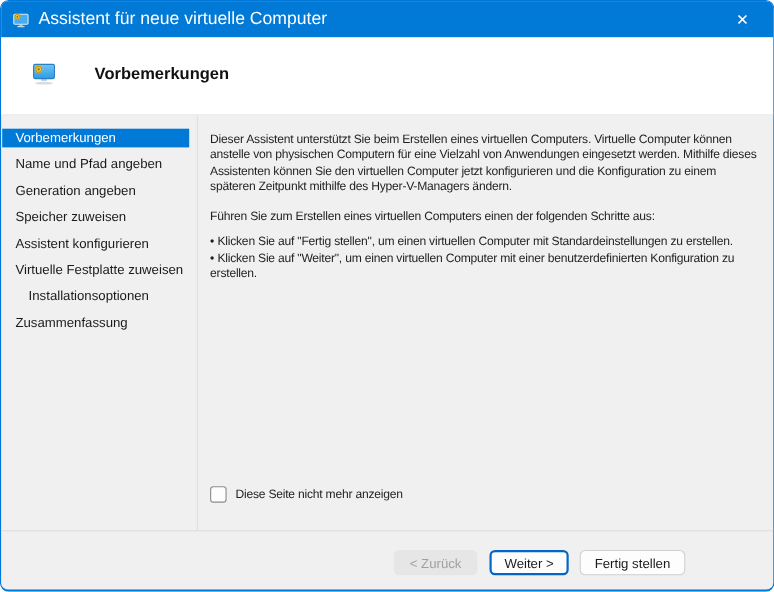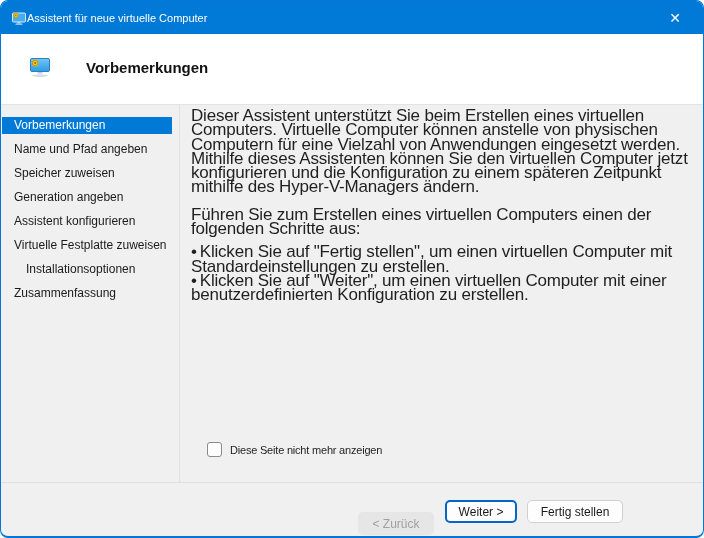--- a/index.html
+++ b/index.html
@@ -9,21 +9,21 @@
     font-family:"Liberation Sans", sans-serif;
     background:#f0f0f0;
     border:1px solid #0277d8; border-bottom-width:2px;
     border-radius:8px; overflow:hidden;
   }
   
   .titlebar {
     position:absolute; top:0; left:0; right:0; height:33px;
     background:#0179d7; display:flex; align-items:center; padding-left:10px;
   }
-  .titlebar-title { color:#ffffff; font-size:11px; }
+  .titlebar-title { color:#ffffff; font-size:16px; margin-left:8px; }
   .close-btn {
     position:absolute; top:0; right:0; width:56px; height:33px;
     display:flex; align-items:center; justify-content:center;
     background:transparent; border:none; color:#ffffff; font-size:14px; cursor:pointer;
     padding:0;
   }
   
   .header {
     position:absolute; top:33px; left:0; right:0; height:71px;
     background:#ffffff; border-bottom:1px solid #e3e3e3;
@@ -34,43 +34,43 @@
   .sidebar { position:absolute; left:1px; top:116px; width:170px; }
   .side-item {
     height:17px; line-height:17px; margin-bottom:7px; padding-left:12px;
     font-size:12px; color:#1a1a1a; cursor:default; white-space:nowrap;
   }
   .side-item.selected { background:#0179d7; color:#ffffff; }
   .side-item.indent { padding-left:24px; }
   .v-divider { position:absolute; left:178px; top:104px; width:1px; height:377px; background:#e0e0e0; }
   
   .main {
-    position:absolute; left:190px; top:108px; width:502px;
-    font-size:17px; line-height:14.3px; letter-spacing:-0.2px; color:#1f1f1f;
+    position:absolute; left:190px; top:119px; width:502px;
+    font-size:11px; line-height:14.3px; letter-spacing:-0.2px; color:#1f1f1f;
   }
   .main p { margin:0; }
   .p-intro { margin-bottom:13px !important; }
   .p-instruction { margin-bottom:9px !important; }
   .bullet-mark { padding-right:3px; }
-  .checkbox-row { position:absolute; left:206px; top:441px; display:flex; align-items:center;justify-content:space-between; }
+  .checkbox-row { position:absolute; left:190px; top:441px; display:flex; align-items:center;justify-content:space-between; }
   .checkbox {
     width:15px; height:15px; border:1px solid #8a8a8a; border-radius:3px;
     background:#fdfdfd; cursor:pointer;
   }
   .checkbox-label { margin-left:8px; font-size:11px; letter-spacing:-0.2px; color:#1f1f1f; cursor:pointer; }
   
   .footer-sep { position:absolute; left:0; right:0; top:481px; height:1px; background:#dfdfdf; }
   .btn {
     position:absolute; top:499px; height:23px;
     display:flex; align-items:center; justify-content:center;
     font-family:inherit; font-size:12px; color:#1a1a1a;
     background:#fdfdfd; border:1px solid #d0d0d0; border-radius:5px;
     padding:0; cursor:pointer;
   }
-  .btn-back { left:357px; width:76px; background:#e6e6e6; color:#a0a0a0; border:none; cursor:default;margin-top:12px; }
+  .btn-back { left:357px; width:76px; background:#e6e6e6; color:#a0a0a0; border:none; cursor:default; }
   .btn-next { left:444px; width:72px; border:2px solid #0166c5; }
   .btn-finish { left:526px; width:96px; }
   .btn-cancel { left:614px; width:74px; }
 </style>
 </head>
 <body>
 
 <div class="window">
 
   <div class="titlebar">
@@ -116,22 +116,22 @@
         <circle cx="6.2" cy="6" r="2.8" fill="#f4c42d" stroke="#b8860b" stroke-width="0.8"></circle>
         <circle cx="6.2" cy="6" r="1" fill="#8a6d1a"></circle>
       </svg>
     </span>
     <span class="header-title">Vorbemerkungen</span>
   </div>
 
   <div class="sidebar">
     <div class="side-item selected">Vorbemerkungen</div>
     <div class="side-item">Name und Pfad angeben</div>
+    <div class="side-item">Generation angeben</div>
     <div class="side-item">Speicher zuweisen</div>
-    <div class="side-item">Generation angeben</div>
     <div class="side-item">Assistent konfigurieren</div>
     <div class="side-item">Virtuelle Festplatte zuweisen</div>
     <div class="side-item indent">Installationsoptionen</div>
     <div class="side-item">Zusammenfassung</div>
   </div>
   <div class="v-divider"></div>
 
   <div class="main">
     <p class="p-intro">Dieser Assistent unterstützt Sie beim Erstellen eines virtuellen Computers. Virtuelle Computer können anstelle von physischen Computern für eine Vielzahl von Anwendungen eingesetzt werden. Mithilfe dieses Assistenten können Sie den virtuellen Computer jetzt konfigurieren und die Konfiguration zu einem späteren Zeitpunkt mithilfe des Hyper-V-Managers ändern.</p>
     <p class="p-instruction">Führen Sie zum Erstellen eines virtuellen Computers einen der folgenden Schritte aus:</p>

